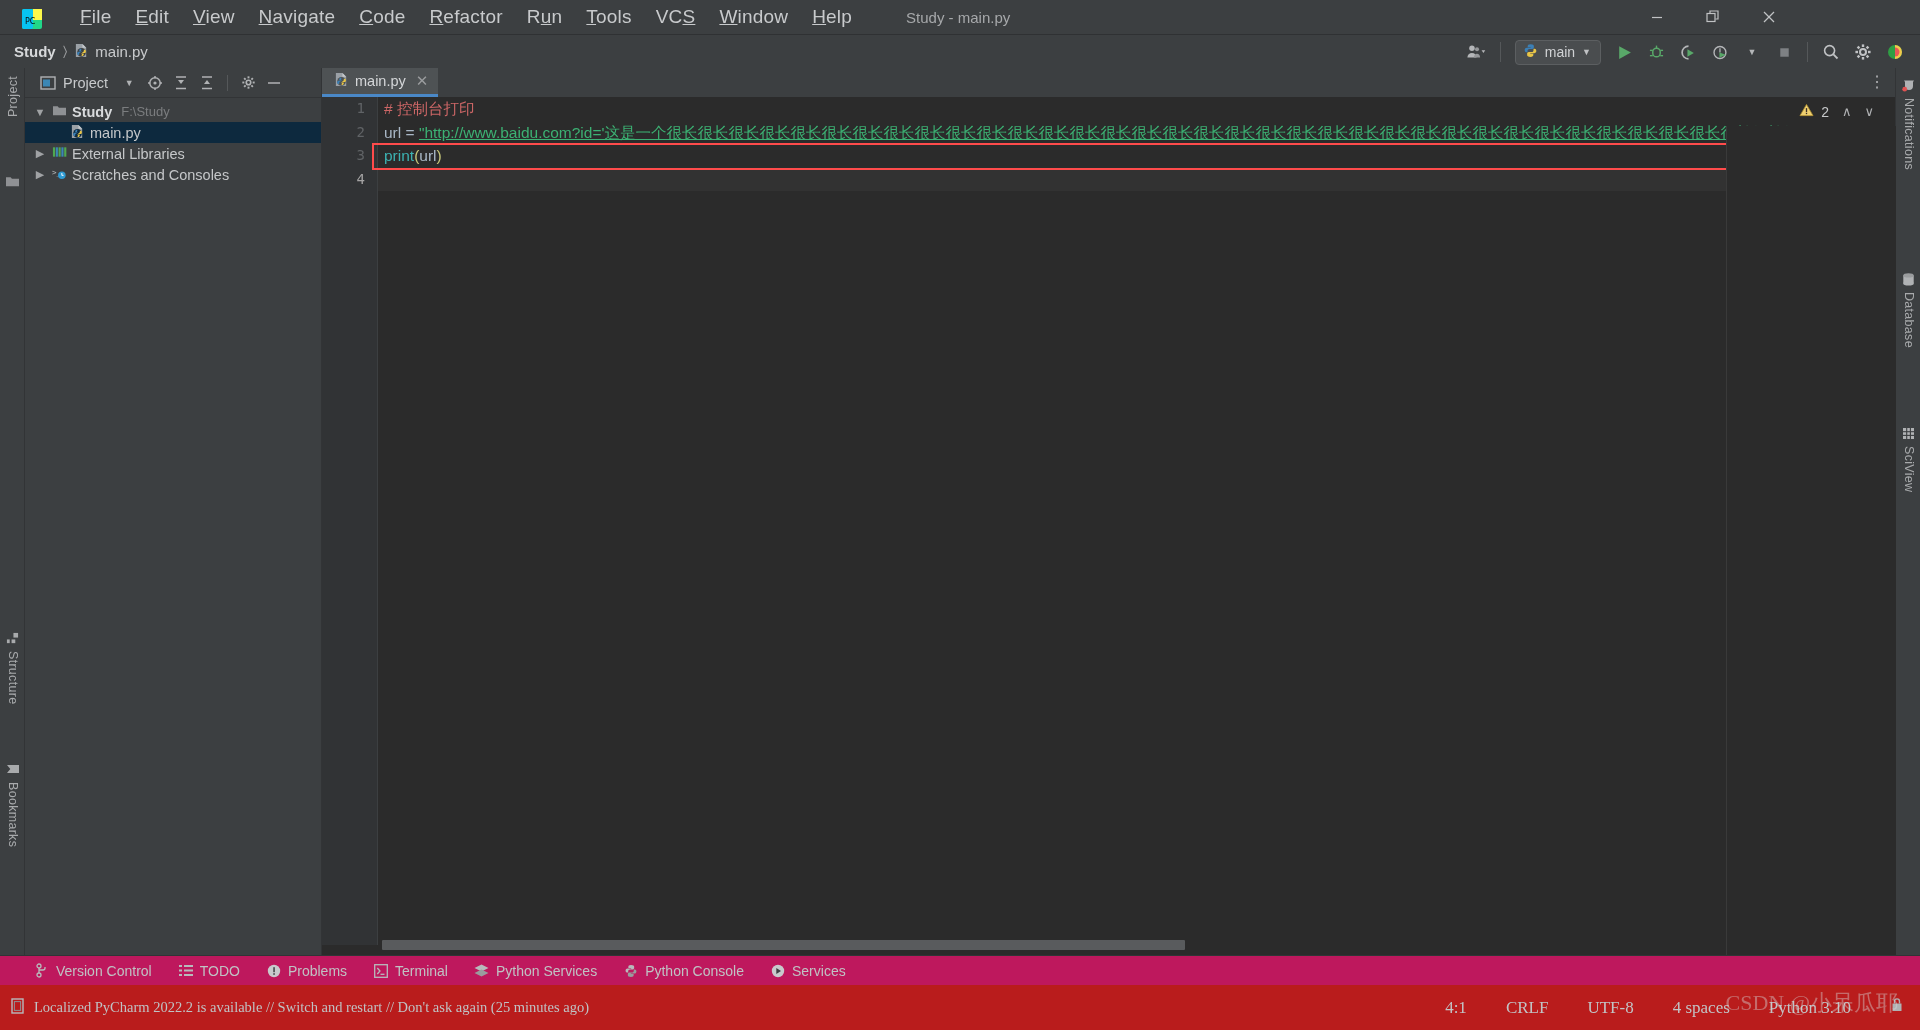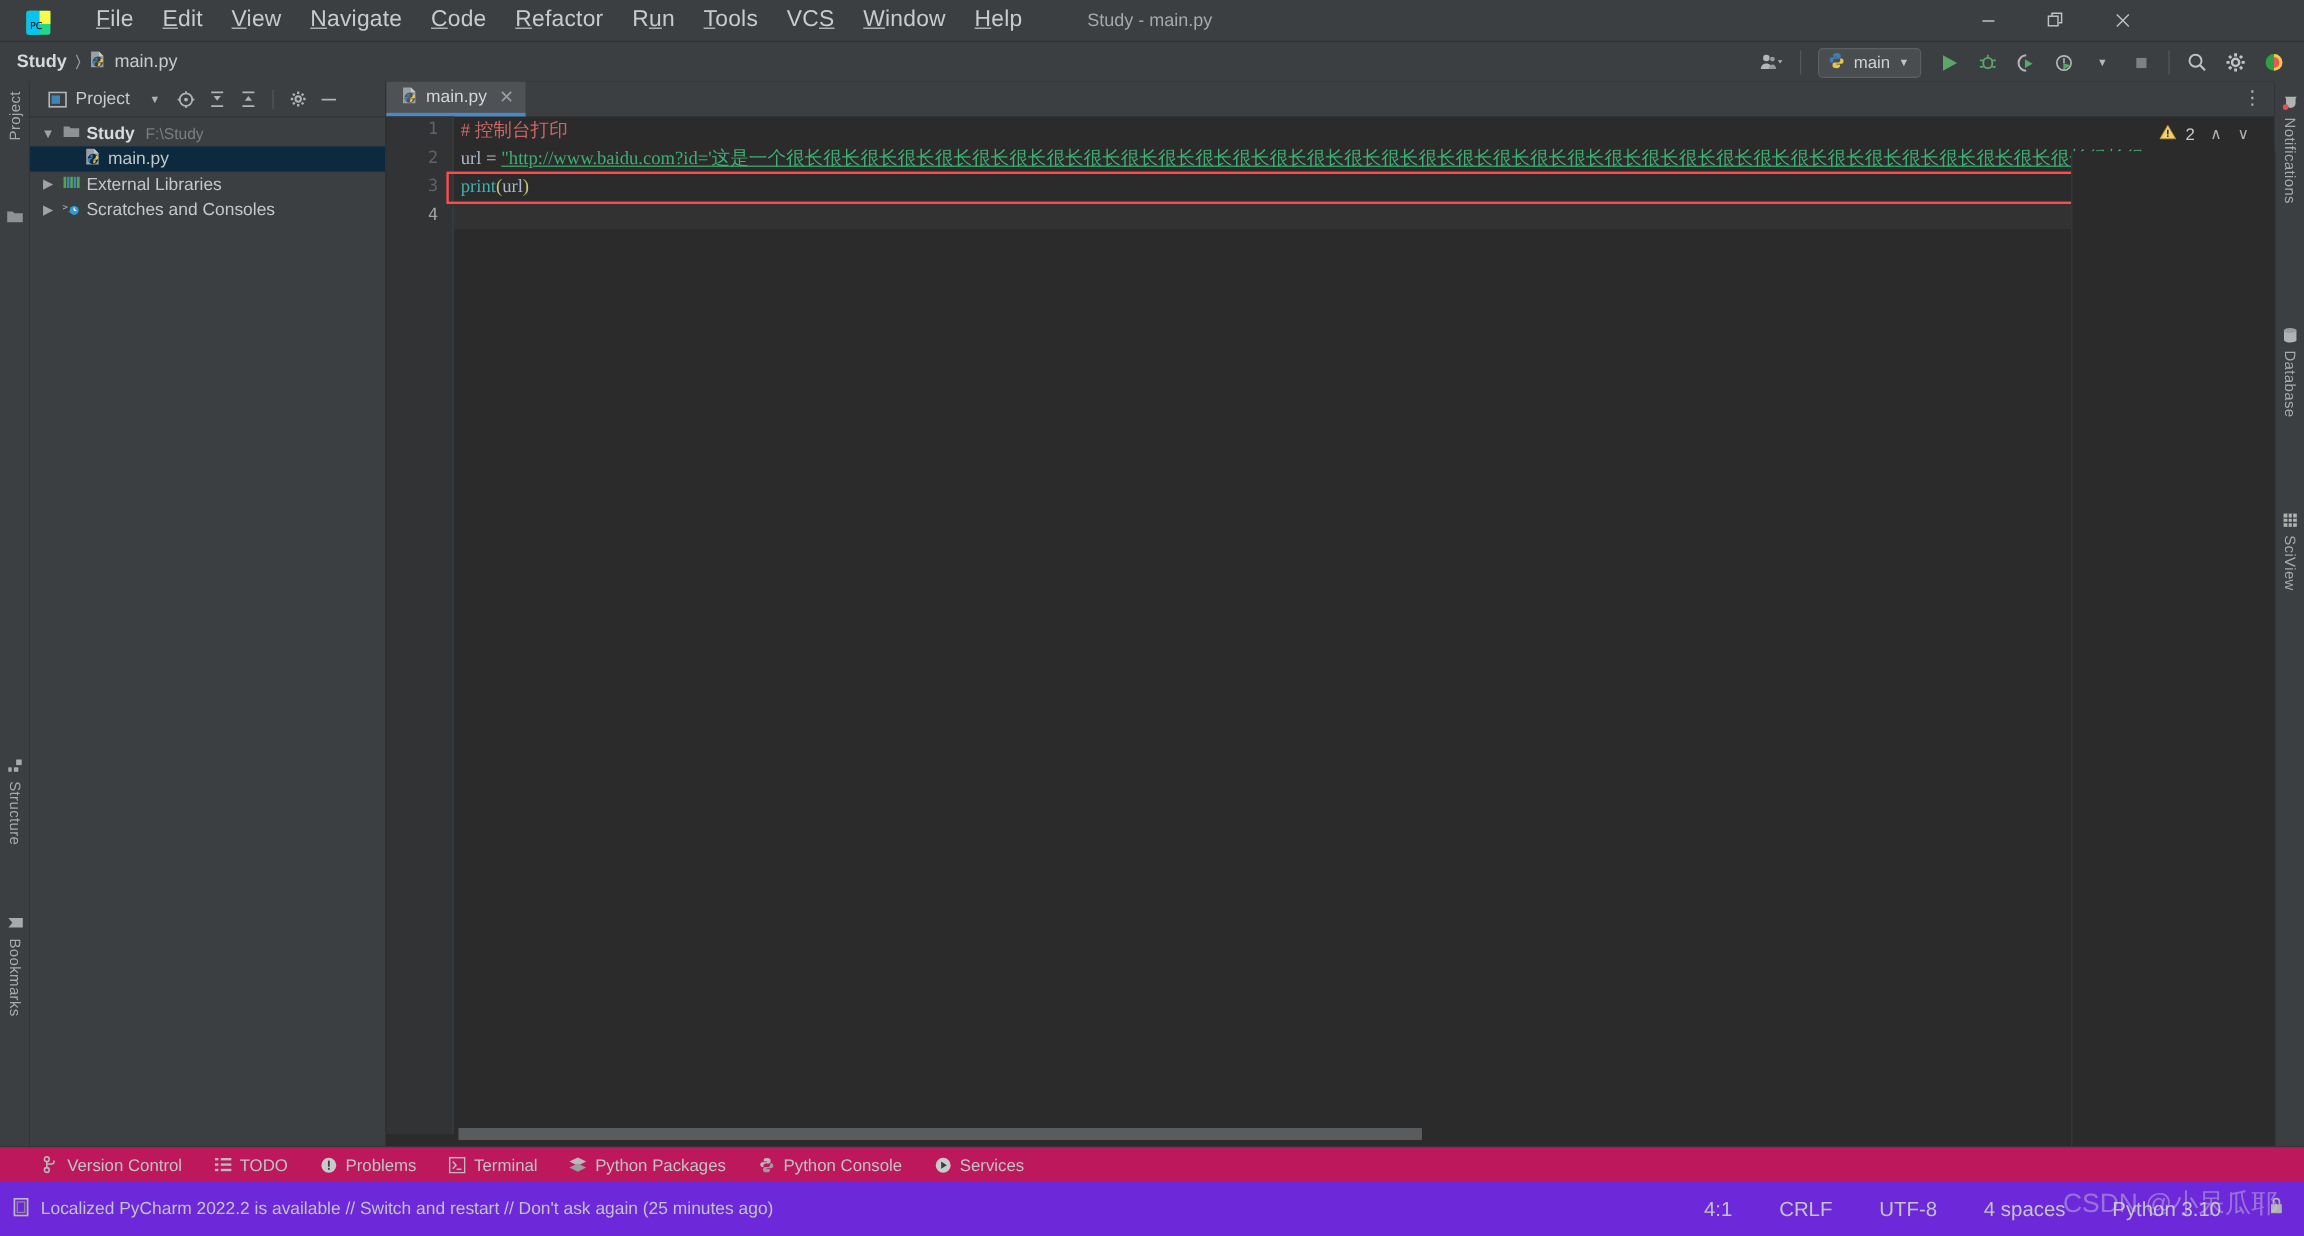--- a/index.html
+++ b/index.html
@@ -121,21 +121,21 @@
     position: absolute; left: 0; top: 0; width: 56px; height: 848px;
     background: #313335; border-right: 1px solid #3c3f41;
   }
   .lineno {
     height: 23.5px; line-height: 23.5px; text-align: right; padding-right: 12px;
     font-family: "DejaVu Sans Mono", monospace; font-size: 14px; color: #606366;
   }
   .lineno.cur { color: #a4a3a3; }
   #code-lines {
     position: absolute; left: 56px; top: 0; right: 0; height: 848px;
-    font-family: Liberation Serif, serif; font-size: 15.5px;
+    font-family: Liberation Sans, sans-serif; font-size: 15.5px;
     overflow: hidden; white-space: nowrap;
   }
   .cline { height: 23.5px; line-height: 23.5px; padding-left: 6px; }
   .cline.hl { background: #323232; }
   .tok-comment { color: #cc6666; }
   .tok-var { color: #a9b7c6; }
   .tok-op { color: #a9b7c6; }
   .tok-str { color: #3cb173; text-decoration: underline; text-decoration-color: #3cb173; }
   .tok-fn { color: #3cb2b2; }
   .tok-paren { color: #c7c77a; }
@@ -169,21 +169,21 @@
     background: #be185d; border-top: 1px solid #323436;
     display: flex; align-items: center; padding-left: 34px; gap: 26px;
     font-size: 14px; color: #c0c2c4;
   }
   .tw-item { display: flex; align-items: center; gap: 6px; }
   .tw-ico { width: 16px; height: 16px; display: flex; align-items: center; justify-content: center; color: #b8babc; }
 
   
   #status-bar {
     position: absolute; left: 0; bottom: 0; width: 1920px; height: 45px;
-    background: #6d28d9; display: flex; align-items: center;
+    background: #b91c1c; display: flex; align-items: center; font-family: Liberation Serif, serif;
   }
   #status-msg {
     display: flex; align-items: center; gap: 9px; margin-left: 10px;
     font-size: 14.5px; color: #c0c2c4;
   }
   #status-right {
     position: absolute; right: 16px; display: flex; align-items: center; gap: 39px;
     font-size: 17px; color: #c2c4c6;
   }
   #watermark {
@@ -630,21 +630,21 @@
     </span>
     <span>Terminal</span>
   </div>
   <div class="tw-item">
     <span class="tw-ico">
       <svg width="15" height="14" viewBox="0 0 15 14">
           <polygon points="7.5,0.5 14.5,4 7.5,7.5 0.5,4" fill="#b8babc"></polygon>
           <polygon points="7.5,5.5 14.5,9 7.5,12.5 0.5,9" fill="#9a9c9e"></polygon>
         </svg>
     </span>
-    <span>Python Packages</span>
+    <span>Python Services</span>
   </div>
   <div class="tw-item">
     <span class="tw-ico">
       <svg width="14" height="14" viewBox="0 0 16 16">
           <path d="M8 1.2c-2.2 0-3 .9-3 2v1.3h3.2v.6H4c-1.2 0-2.2.8-2.2 2.3s.8 2.4 1.9 2.4h1.1V8.4c0-1.2.9-2.1 2.1-2.1h2.9c1 0 1.8-.8 1.8-1.8V3.2c0-1-.9-2-3.6-2z" fill="#b8babc"></path>
           <path d="M8 14.8c2.2 0 3-.9 3-2v-1.3H7.8v-.6H12c1.2 0 2.2-.8 2.2-2.3s-.8-2.4-1.9-2.4h-1.1v1.4c0 1.2-.9 2.1-2.1 2.1H6.2c-1 0-1.8.8-1.8 1.8v1.3c0 1 .9 2 3.6 2z" fill="#9a9c9e"></path>
         </svg>
     </span>
     <span>Python Console</span>
   </div>

